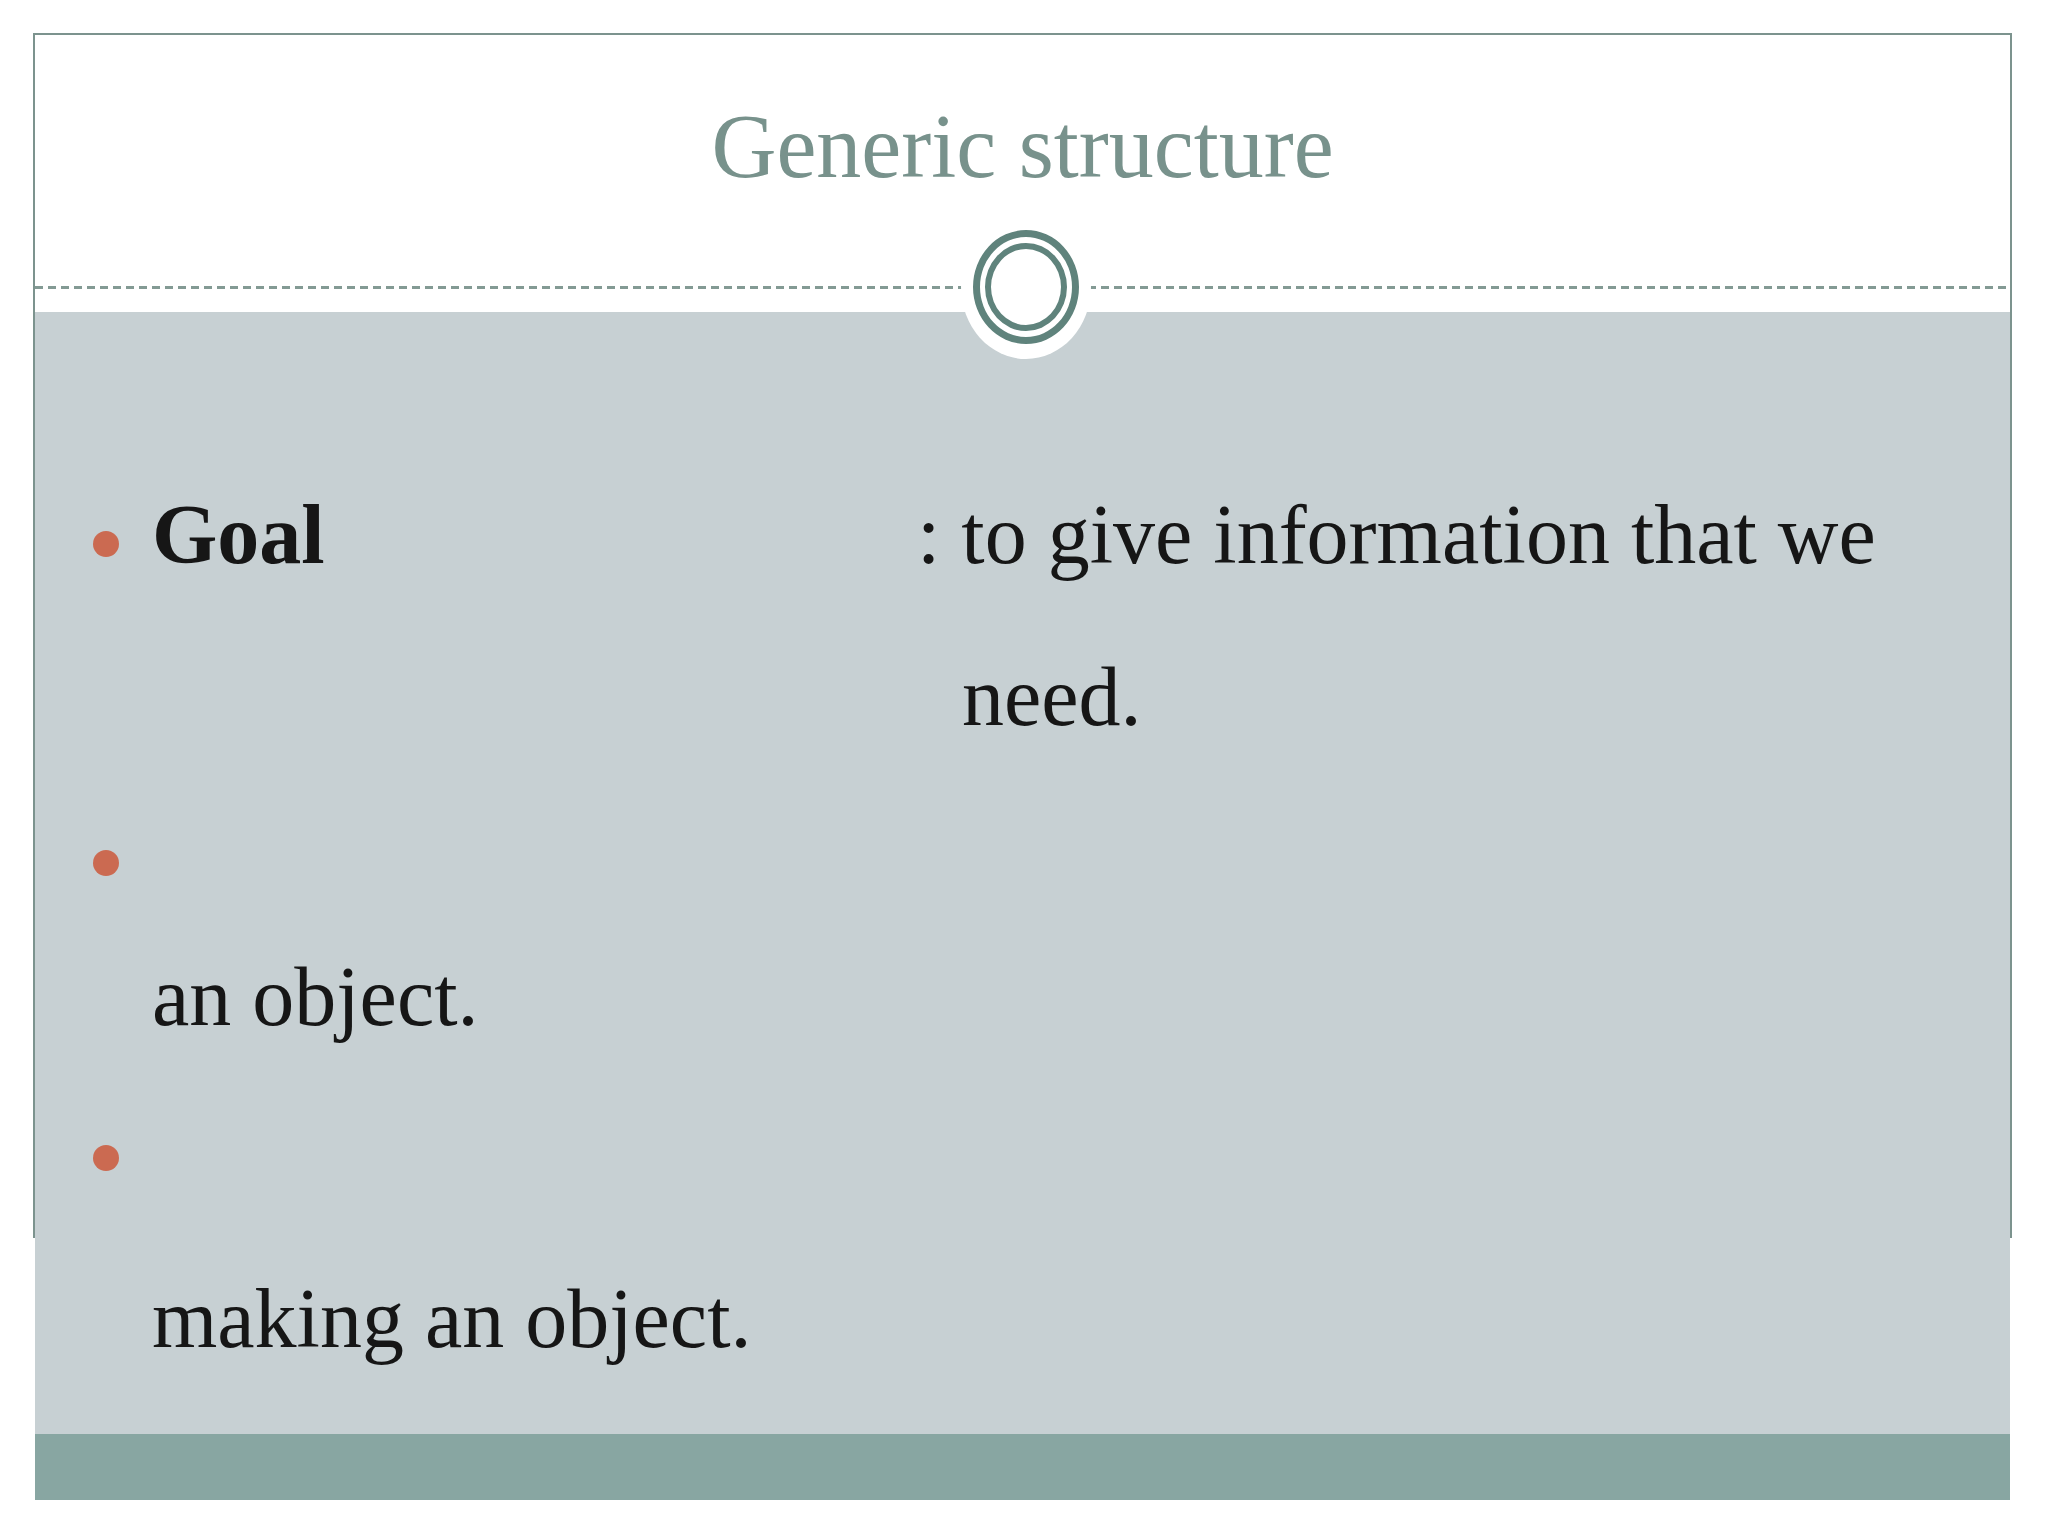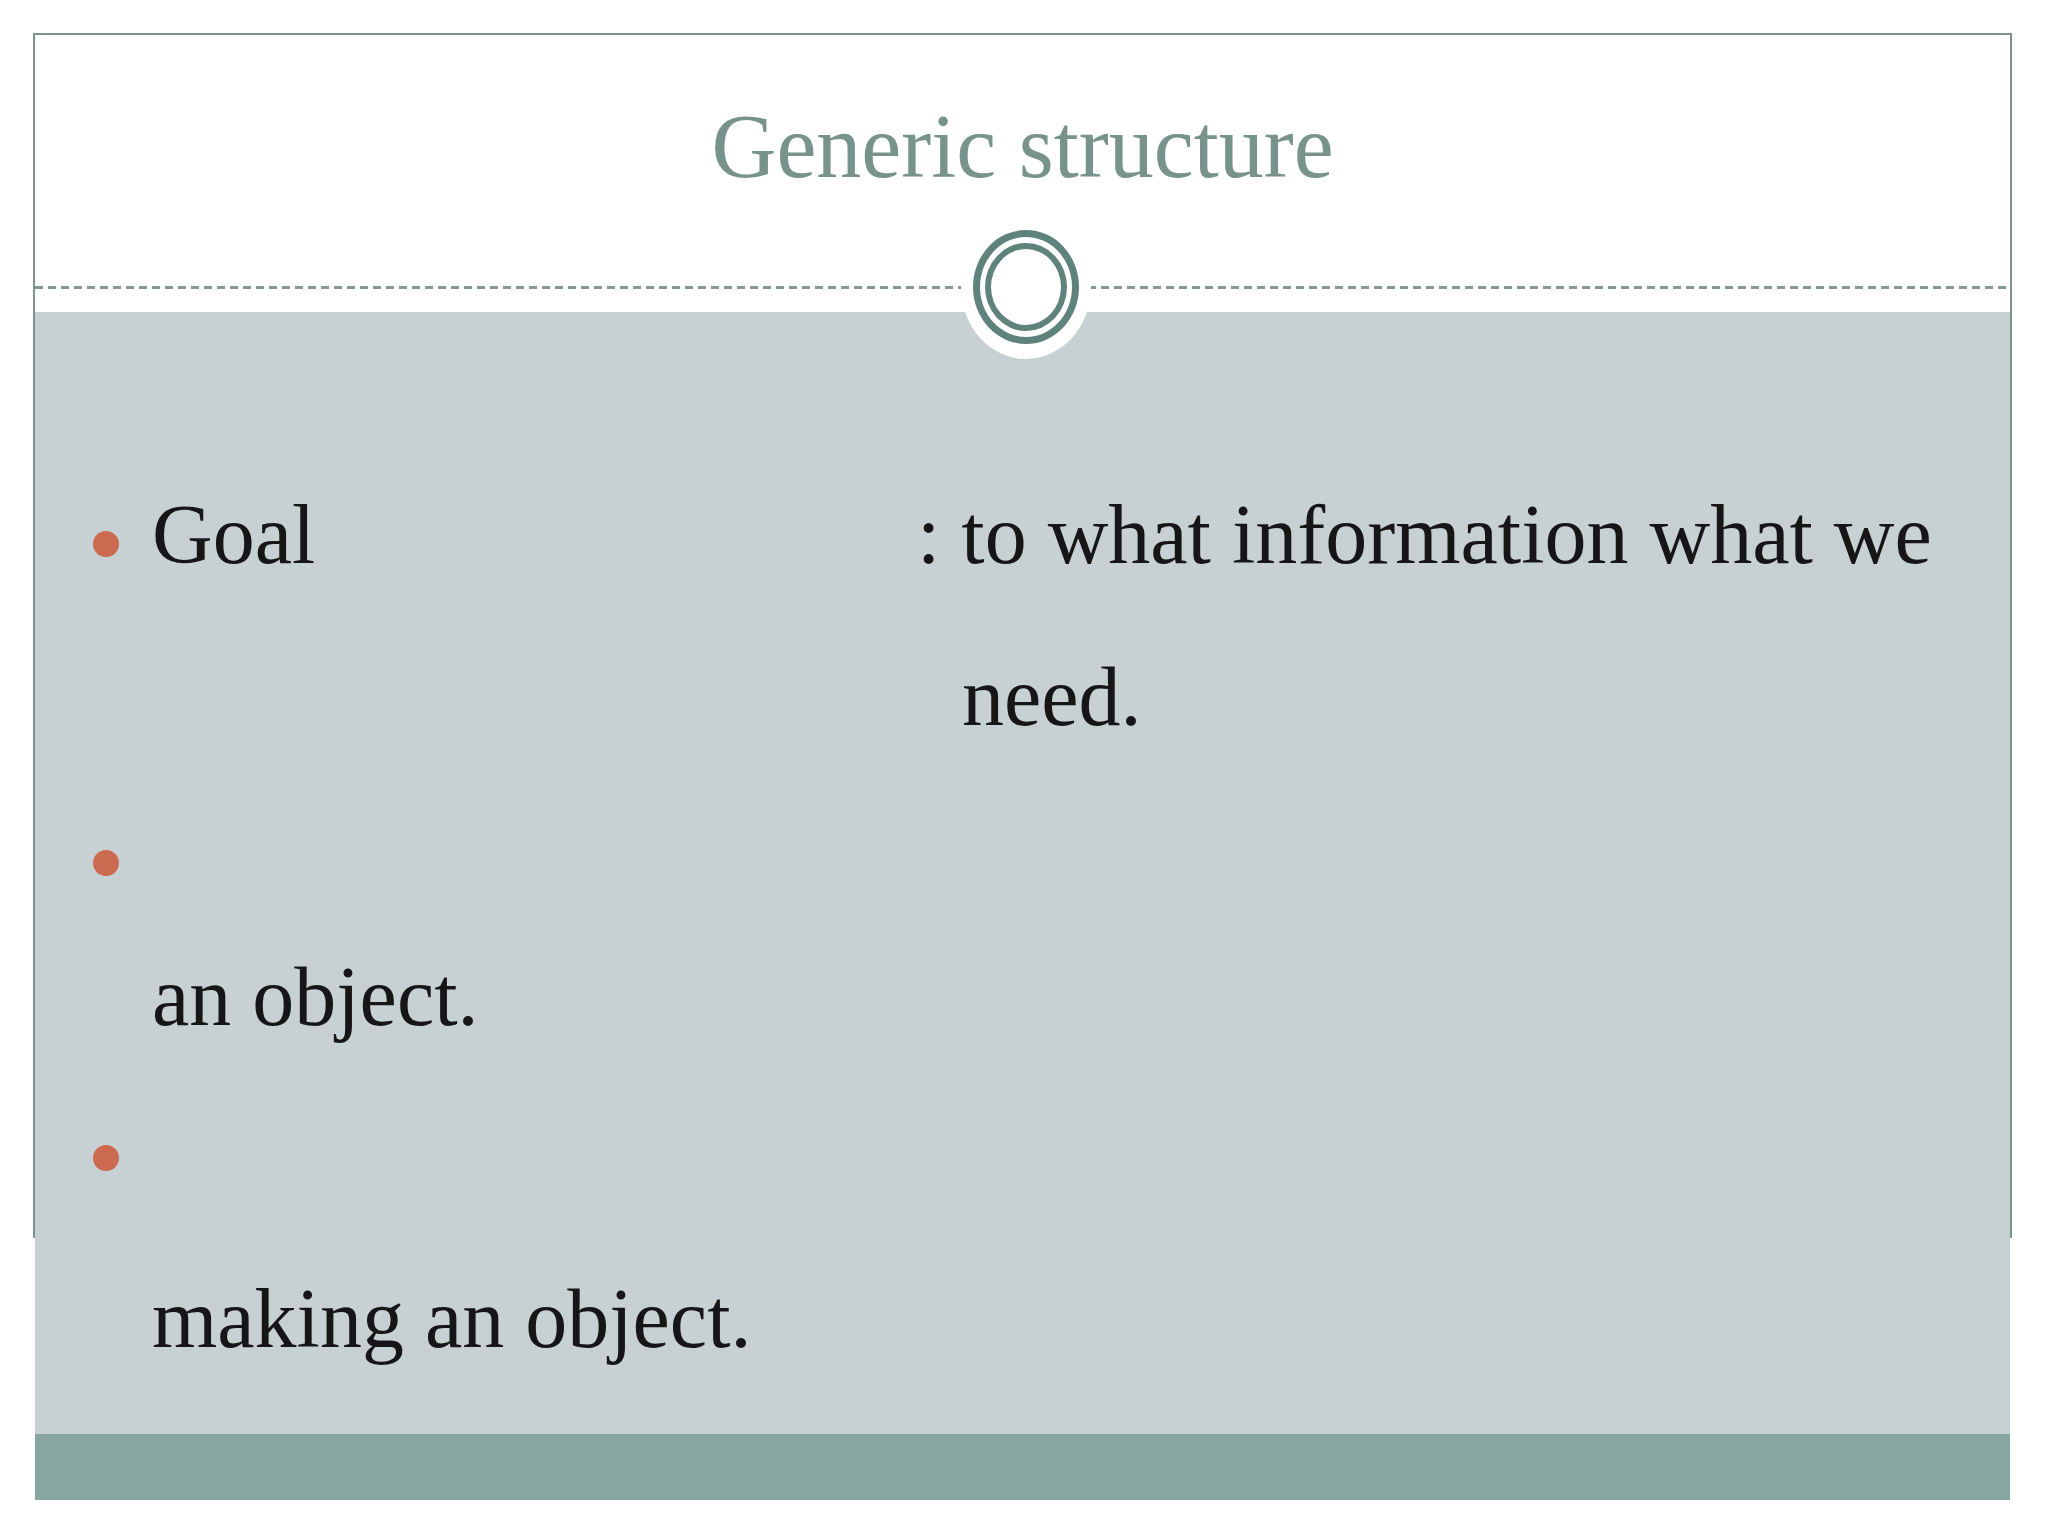--- a/index.html
+++ b/index.html
@@ -76,21 +76,21 @@
   }
   
   .tline {
     position: absolute;
     left: 117px;
     font-size: 84px;
     line-height: 1.2;
     color: var(--body-text, #161616);
     white-space: pre;
   }
-  .term { display: inline-block; min-width: 765px; white-space: pre; }
+  .term { display: inline-block; min-width: 765px; white-space: pre; font-weight: bold; }
   .b1l1 { top: 450px; }
   .b1l2 { top: 612px; left: 927px; font-family: Liberation Serif, serif; }
   .b2l1 { top: 772px; }
   .b2l2 { top: 912px; }
   .b3l1 { top: 1067px; }
   .b3l2 { top: 1207px; margin-top: 27px; }
   .dot {
     position: absolute;
     width: 26px; height: 26px;
     border-radius: 50%;
@@ -111,21 +111,21 @@
 
     <div class="title">Generic structure</div>
 
     <div class="dash-line"></div>
     <div class="halo"></div>
     <div class="ring-outer">
       <div class="ring-inner"></div>
     </div>
 
     <span class="dot dot1"></span>
-    <div class="tline b1l1"><span class="term">Goal</span><span class="def">: to what information what we</span></div>
+    <div class="tline b1l1"><span class="term">Goal</span><span class="def">: to give information that we</span></div>
     <div class="tline b1l2">need.</div>
 
     <span class="dot dot2"></span>
     <div class="tline b2l2">an object.</div>
 
     <span class="dot dot3"></span>
     <div class="tline b3l2">making an object.</div>
 
   </div>
 </div>

